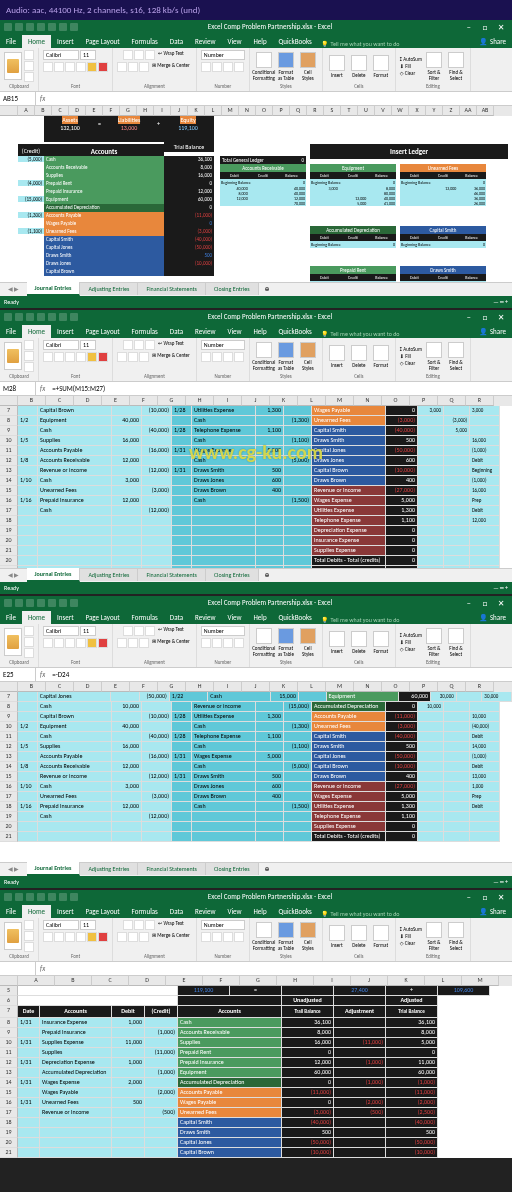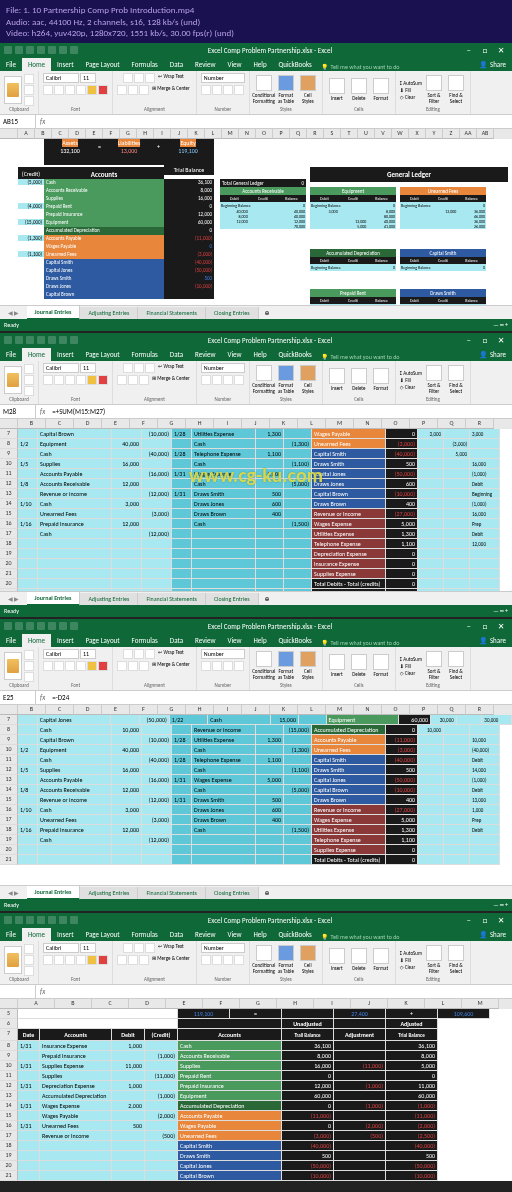--- a/index.html
+++ b/index.html
@@ -52,23 +52,21 @@
 .sheet-tabs{background:#f0f0f0;height:14px;display:flex;align-items:center;font-size:6px;border-top:1px solid #ccc}
 .sheet-tab{padding:2px 8px;border-right:1px solid #ccc;background:#e0e0e0;color:#0e6838}
 .sheet-tab.active{background:#fff;border-bottom:2px solid #0e6838;font-weight:bold}
 .status-bar{background:#0e6838;color:#fff;height:12px;font-size:6px;display:flex;align-items:center;justify-content:space-between;padding:0 4px}
 .watermark{position:absolute;left:50%;top:50%;transform:translate(-50%,-50%);font-size:20px;color:#d8d848;font-weight:bold;opacity:0.95;pointer-events:none;z-index:100;text-shadow:0 0 2px rgba(0,0,0,0.3)}
 </style>
 </head>
 <body>
 
 <div class="metadata">
-<div>File: 1. 10 Partnership Comp Prob Introduction.mp4</div>
 <div>Audio: aac, 44100 Hz, 2 channels, s16, 128 kb/s (und)</div>
-<div>Video: h264, yuv420p, 1280x720, 1551 kb/s, 30.00 fps(r) (und)</div>
 </div>
 
 <div class="excel-window">
 <div class="titlebar">
 <div class="qat">
         <span></span>
         <span></span>
         <span></span>
         <span></span>
         <span></span>
@@ -293,21 +291,21 @@
       <div style="position:absolute;top:138px;left:164px;width:50px;height:8px;font-size:5px;text-align:right;padding:0 2px" class="dark red-text">(50,000)</div>
       <div style="position:absolute;top:146px;left:18px;width:26px;font-size:5px;text-align:right;padding-right:2px" class="ltteal"></div>
       <div style="position:absolute;top:146px;left:44px;width:120px;height:8px;font-size:5px;padding:0 2px" class="blue">Draws Smith</div>
       <div style="position:absolute;top:146px;left:164px;width:50px;height:8px;font-size:5px;text-align:right;padding:0 2px" class="dark blue-text">500</div>
       <div style="position:absolute;top:154px;left:18px;width:26px;font-size:5px;text-align:right;padding-right:2px" class="ltteal"></div>
       <div style="position:absolute;top:154px;left:44px;width:120px;height:8px;font-size:5px;padding:0 2px" class="blue">Draws Jones</div>
       <div style="position:absolute;top:154px;left:164px;width:50px;height:8px;font-size:5px;text-align:right;padding:0 2px" class="dark red-text">(10,000)</div>
       <div style="position:absolute;top:162px;left:18px;width:26px;font-size:5px;text-align:right;padding-right:2px" class="ltteal"></div>
       <div style="position:absolute;top:162px;left:44px;width:120px;height:8px;font-size:5px;padding:0 2px" class="blue">Capital Brown</div>
       <div style="position:absolute;top:162px;left:164px;width:50px;height:8px;font-size:5px;text-align:right;padding:0 2px" class="dark blue-text"></div>
-      <div style="position:absolute;top:38px;left:310px;right:4px;background:#1a1a1a;color:#fff;font-size:7px;text-align:center;padding:3px 0;font-weight:bold">General Ledger</div>
+      <div style="position:absolute;top:38px;left:310px;right:4px;background:#1a1a1a;color:#fff;font-size:7px;text-align:center;padding:3px 0;font-weight:bold">Insert Ledger</div>
       <div style="position:absolute;top:50px;left:220px;width:86px;background:#1a1a1a;color:#fff;font-size:5px;padding:1px 2px">Total General Ledger <span style="float:right">0</span></div>
       <div style="position:absolute;top:58px;left:220px;width:86px">
 <div class="green" style="font-size:5px;text-align:center;padding:1px">Accounts Receivable</div>
 <div style="display:flex;background:#1a1a1a;color:#fff;font-size:4px">
           <div style="flex:1;text-align:center;padding:1px">Debit</div>
           <div style="flex:1;text-align:center;padding:1px">Credit</div>
           <div style="flex:1;text-align:center;padding:1px">Balance</div>
         </div>
 <div class="ltteal" style="font-size:4px;padding:1px">Beginning Balance<span style="float:right">0</span></div>
 <div class="ltteal" style="display:flex;font-size:4px">

